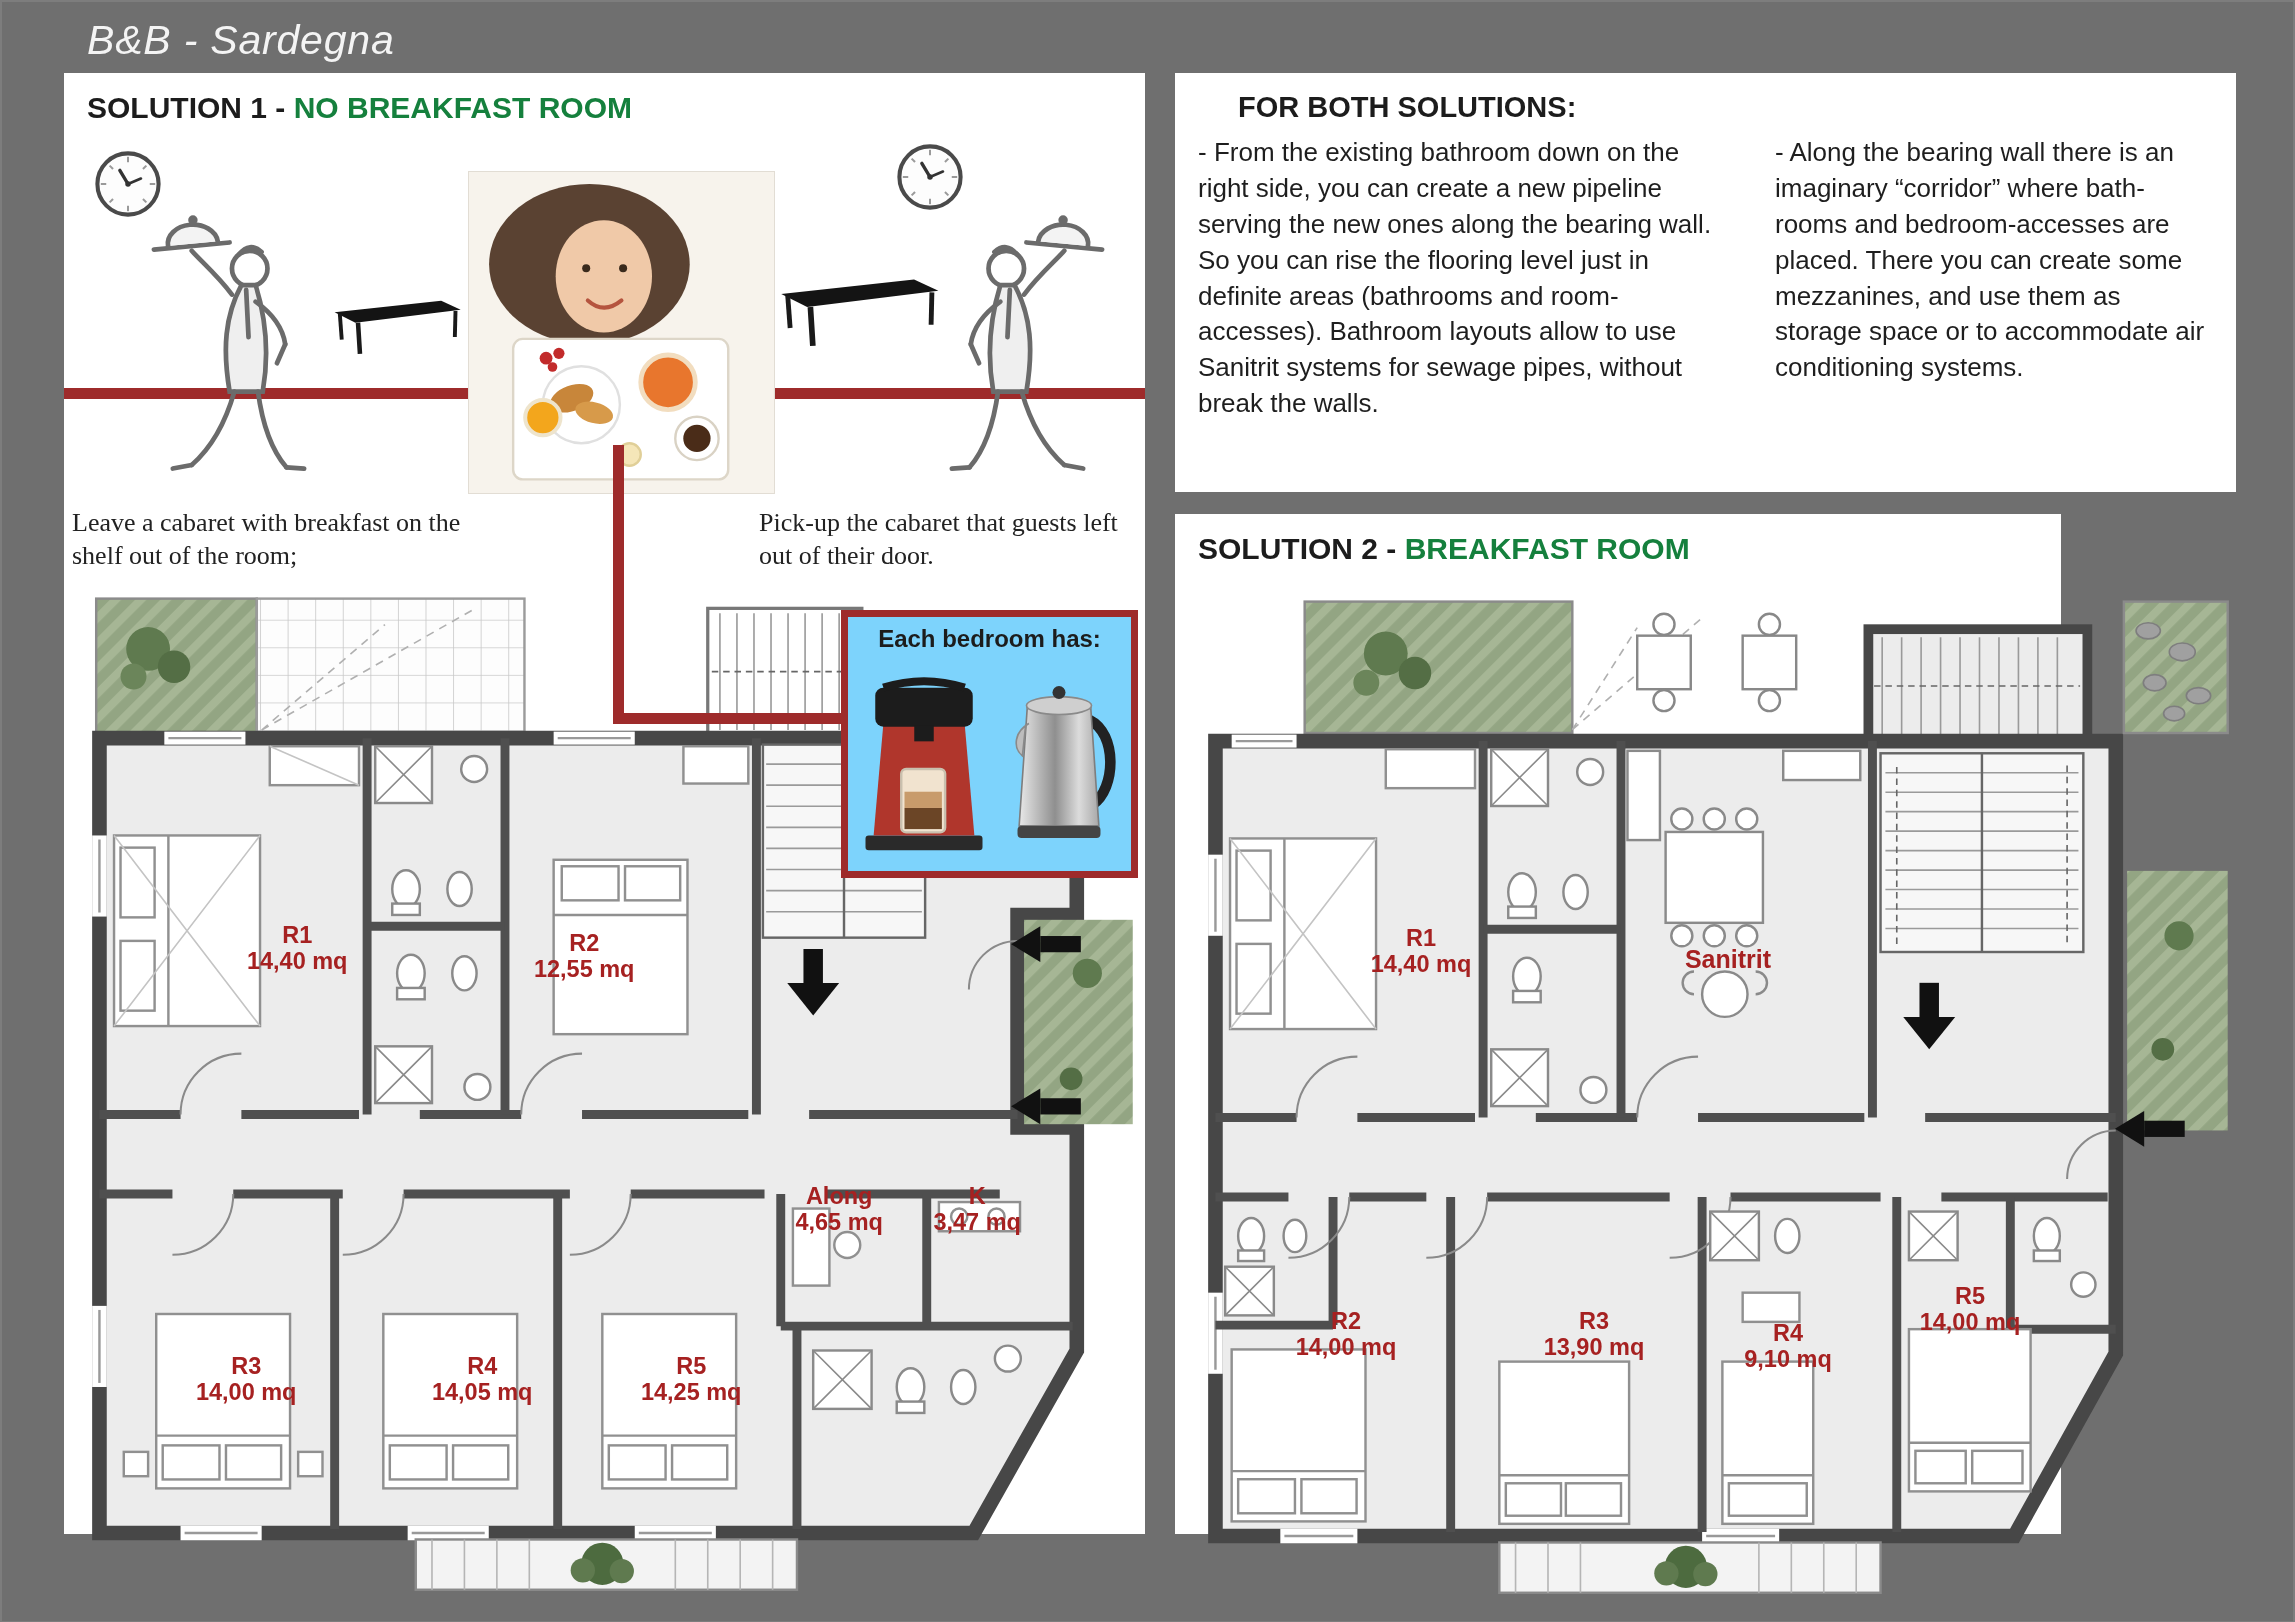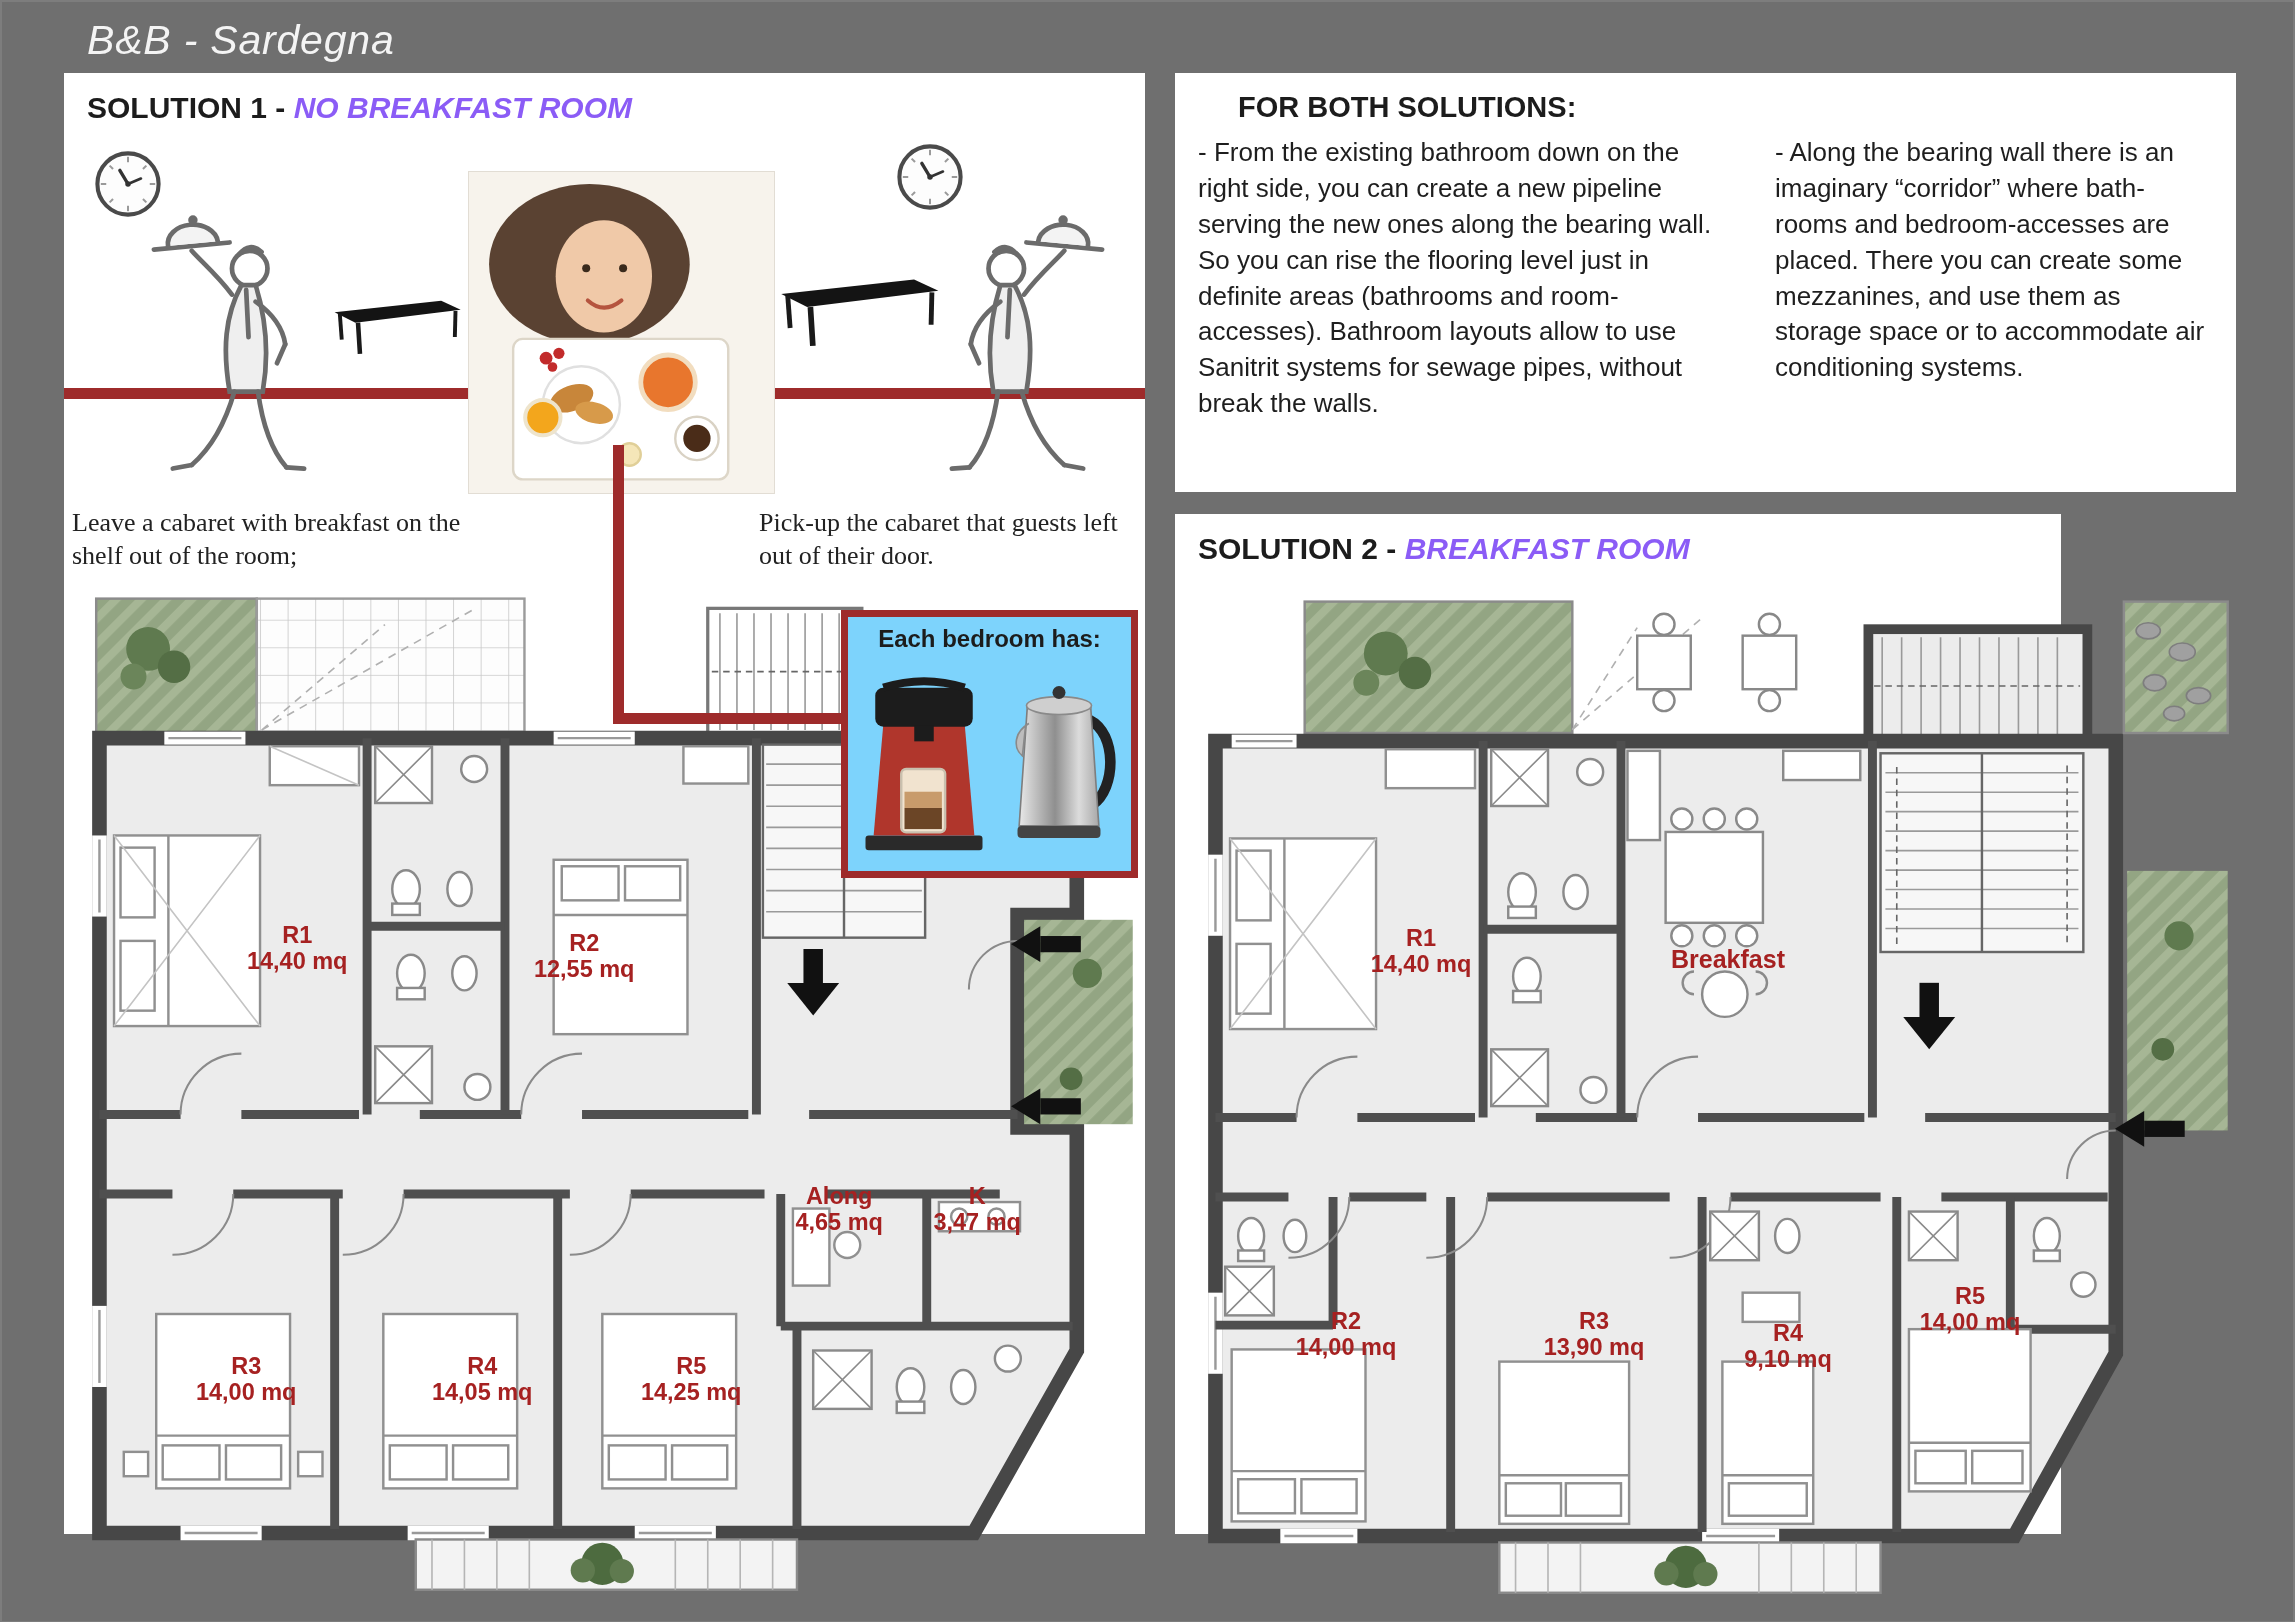--- a/index.html
+++ b/index.html
@@ -15,21 +15,21 @@
     font-size:41px; font-style:italic; color:#f4f4f4; letter-spacing:0.8px;
   }
   .panel{ position:absolute; background:#ffffff; }
   #panel-s1{ left:62px; top:71px; width:1081px; height:1461px; }
   #panel-both{ left:1173px; top:71px; width:1061px; height:419px; }
   #panel-s2{ left:1173px; top:512px; width:886px; height:1020px; }
   .panel-header{
     position:absolute; left:23px; top:18px;
     font-size:30px; font-weight:bold; color:#1c1c1c; white-space:nowrap;
   }
-  .red{ color:#8b5cf6;font-style:italic; }
+  .red{ color:#15803d; }
   
   #illo{ position:absolute; left:0; top:49px; width:1081px; height:381px; }
   .red-band{ position:absolute; left:0; top:266px; width:1081px; height:10.5px; background:#9e2b2b; }
   .clock{ position:absolute; width:68px; height:68px; }
   #clock-left{ left:30px; top:28px; }
   #clock-right{ left:832px; top:21px; }
   .waiter{ position:absolute; width:203px; height:284px; }
   #waiter-left{ left:57px; top:85px; }
   #waiter-right{ left:868px; top:85px; transform:scaleX(-1); }
   .svc-table{ position:absolute; }
@@ -658,21 +658,21 @@
           <circle cx="596" cy="1206" r="15" fill="#5f7a4f"></circle>
             <circle cx="644" cy="1207" r="15" fill="#5f7a4f"></circle>
         </g>
       </svg>
 
       <div class="room-label" style="left:238px;top:356px">
         <span class="rname">R1</span>
         <span class="rarea">14,40 mq</span>
       </div>
       <div class="room-label big" style="left:545px;top:364px">
-        <span class="rname">Breakfast</span>
+        <span class="rname">Sanitrit</span>
       </div>
       <div class="room-label" style="left:163px;top:739px">
         <span class="rname">R2</span>
         <span class="rarea">14,00 mq</span>
       </div>
       <div class="room-label" style="left:411px;top:739px">
         <span class="rname">R3</span>
         <span class="rarea">13,90 mq</span>
       </div>
       <div class="room-label" style="left:605px;top:751px">

